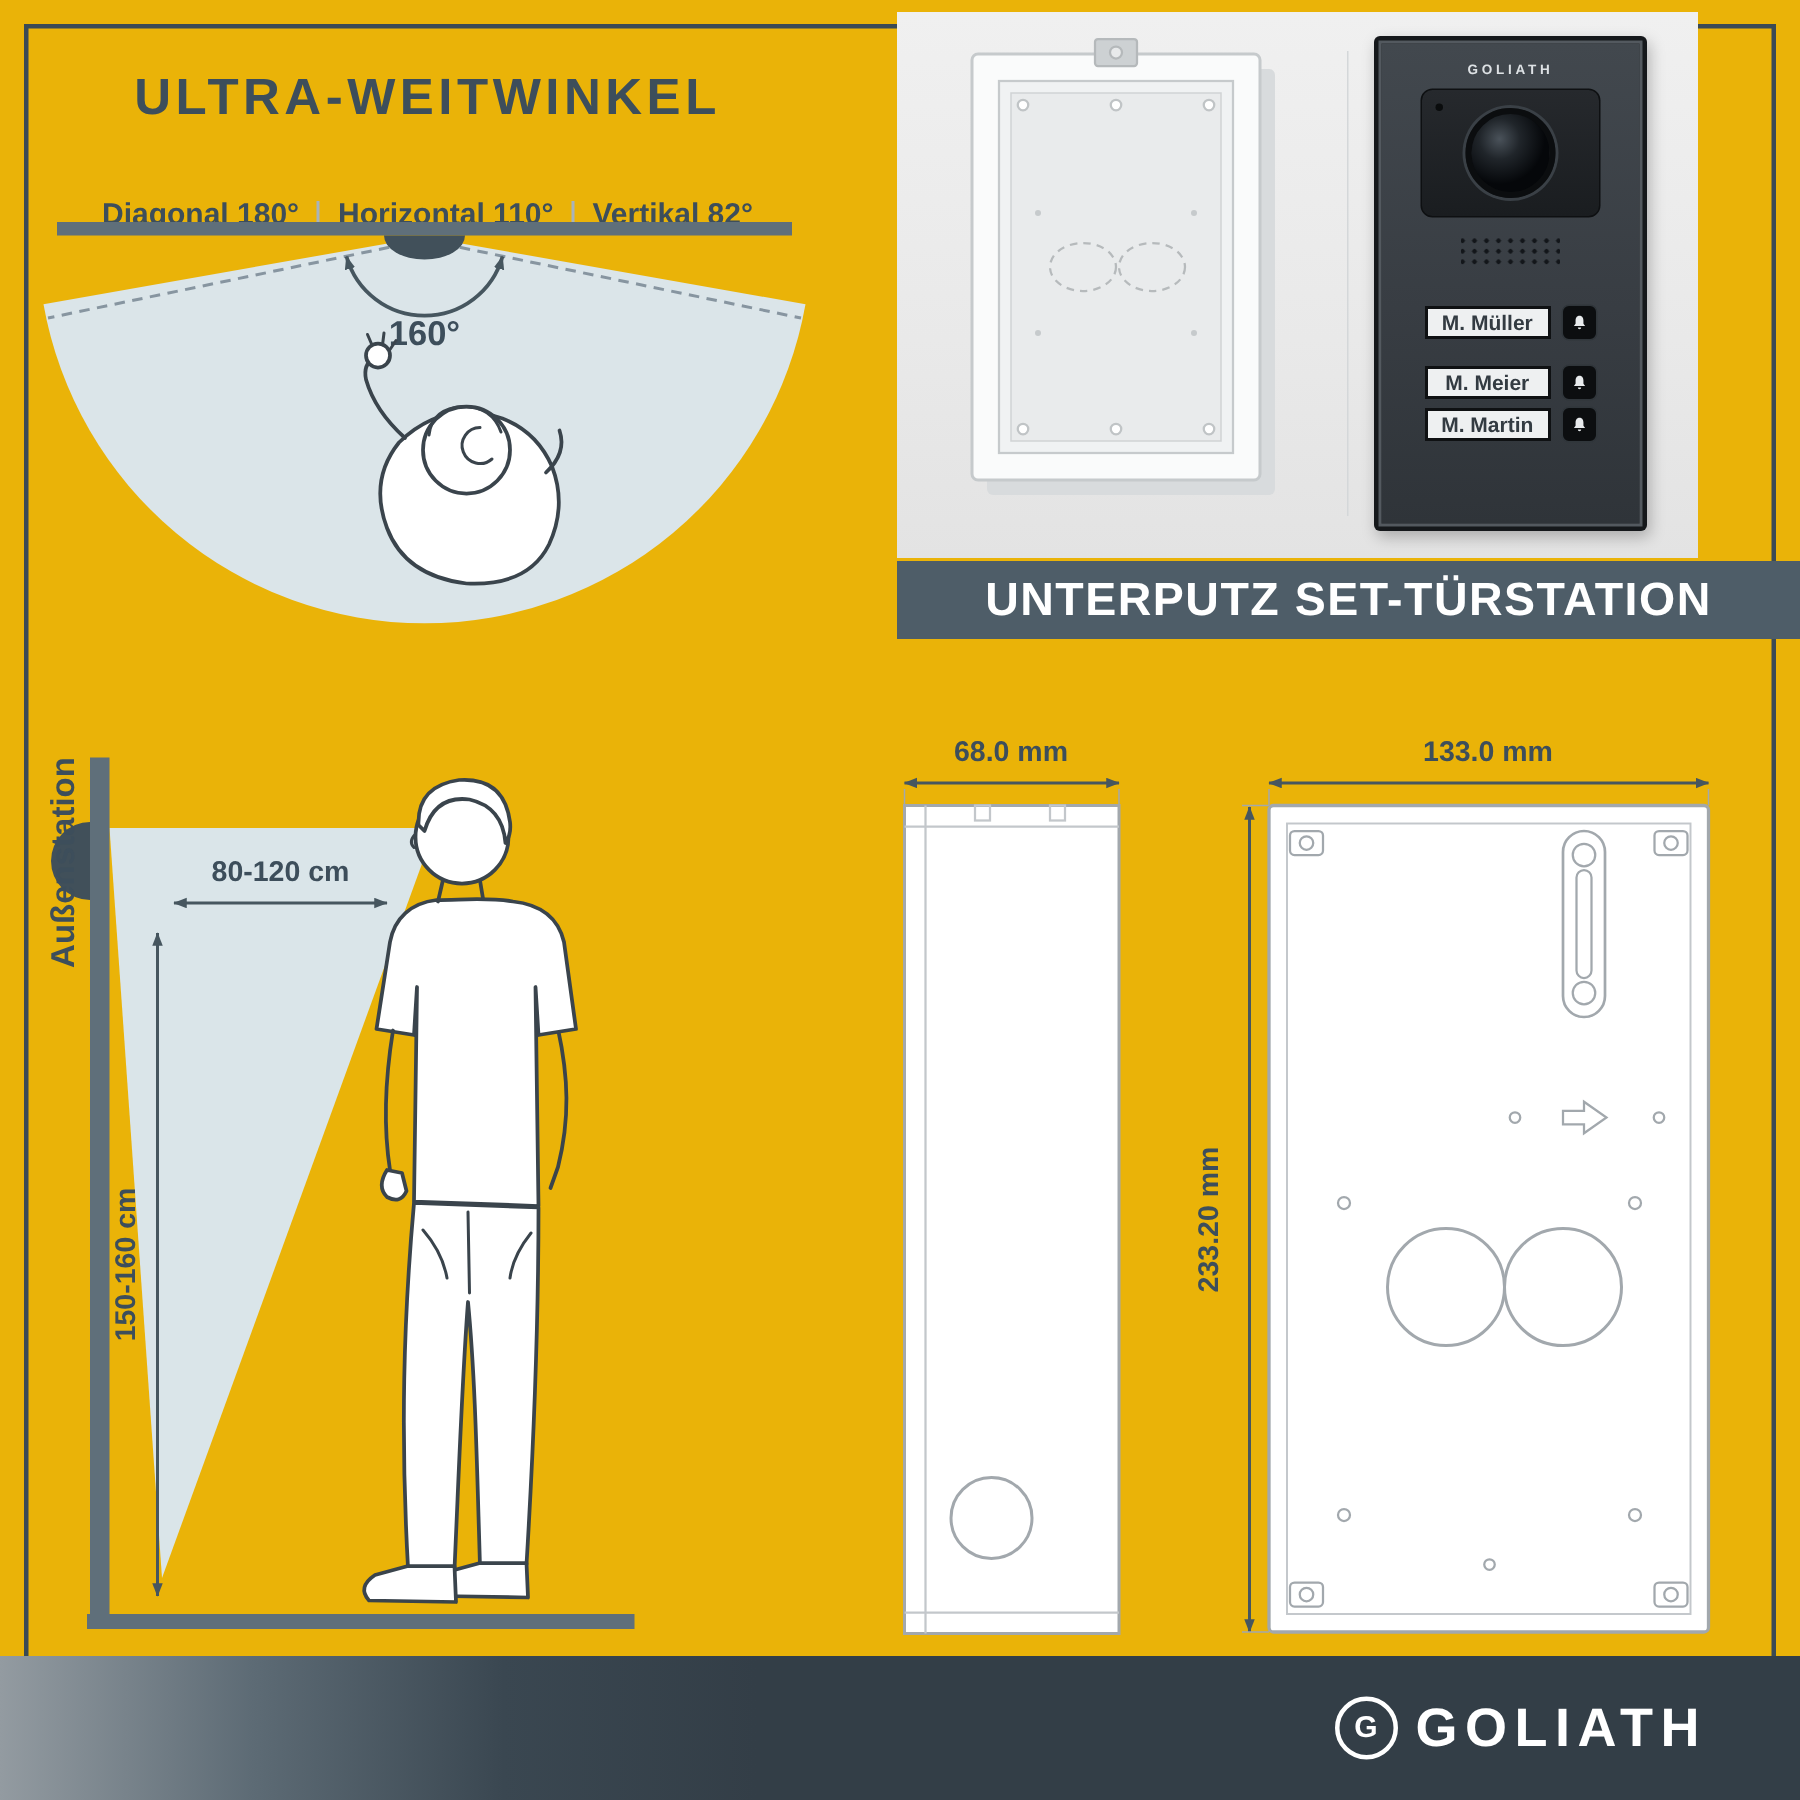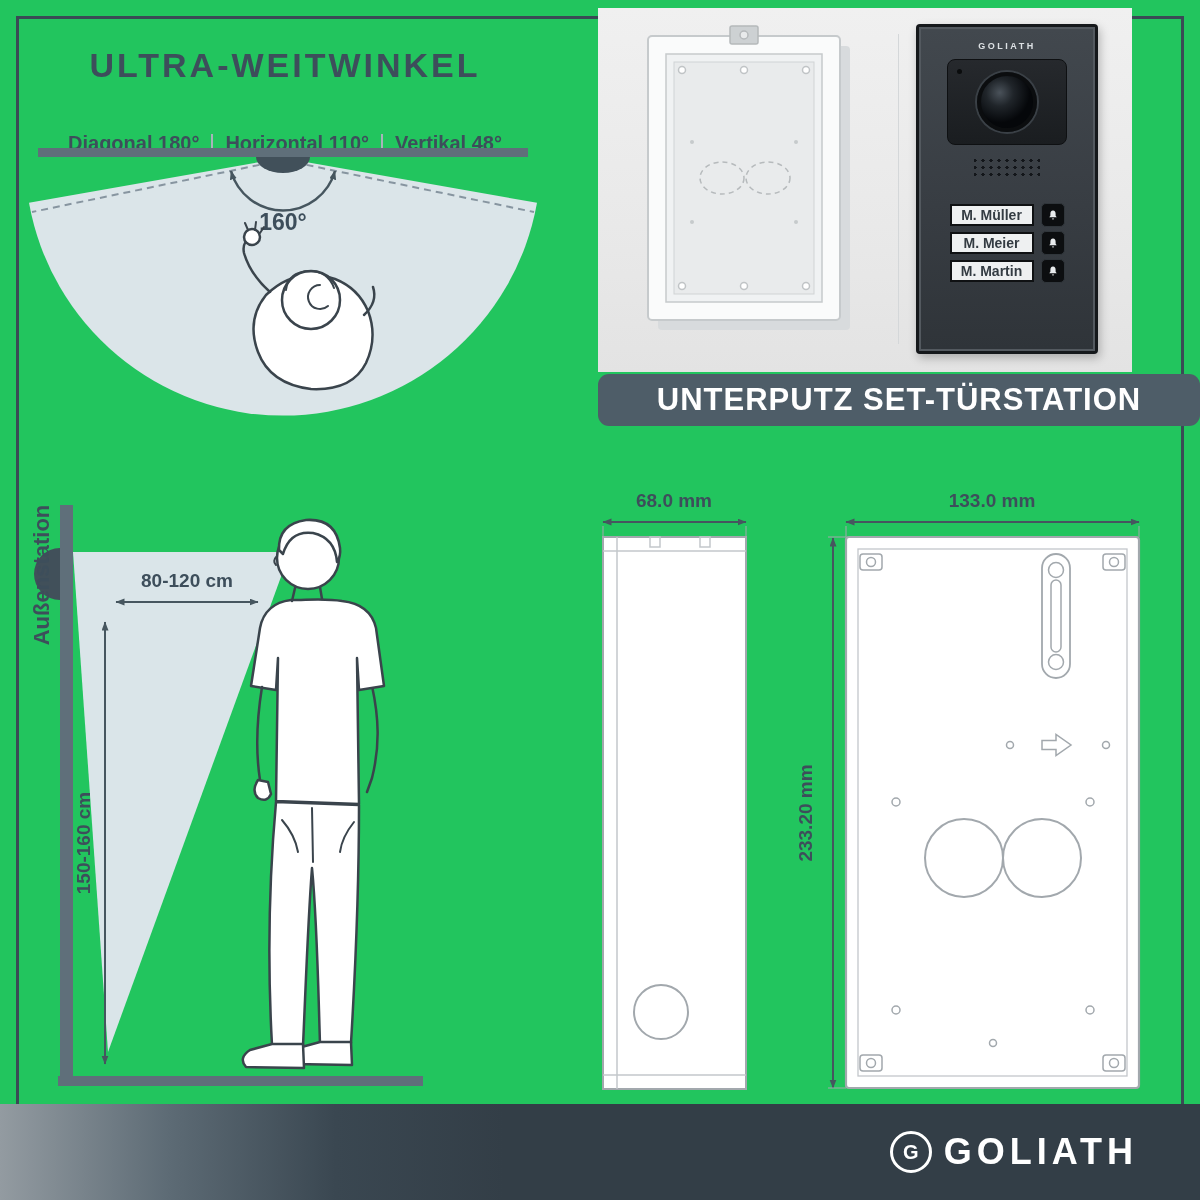--- a/index.html
+++ b/index.html
@@ -1,17 +1,17 @@
 <!DOCTYPE html>
 <html><head>
 <meta charset="utf-8">
 <style>
   html,body{margin:0;padding:0;background:#ffffff;}
   #canvas{
-    position:relative;width:1200px;height:1200px;background:#22c55e;overflow:hidden;
+    position:relative;width:1200px;height:1200px;background:#eab308;overflow:hidden;
     font-family:"Liberation Sans",sans-serif;color:#3d4e5b;
   }
   .abs{position:absolute;}
   svg text{font-family:"Liberation Sans",sans-serif;}
 
   
   #frame{left:16px;top:16px;width:1168px;height:1088px;
     border-top:3px solid #3a4a55;border-left:3px solid #3a4a55;border-right:3px solid #3a4a55;
     box-sizing:border-box;z-index:0;}
 
@@ -51,25 +51,25 @@
   #camera-mic{position:absolute;left:9px;top:9px;width:5px;height:5px;border-radius:50%;background:#0a0c0d;}
   #speaker{margin-top:11px;width:66px;height:23px;
     background-image:radial-gradient(#13161a 1.6px, transparent 1.8px);
     background-size:8px 7px;background-position:center;}
   .bell-row{display:flex;align-items:center;gap:7px;}
   .plate{width:84px;height:22px;background:#eef0f1;border:2px solid #0f1113;box-sizing:border-box;
     display:flex;align-items:center;justify-content:center;font-size:14px;font-weight:bold;color:#333b42;}
   .bell-btn{width:22px;height:22px;background:#0c0e10;border:1px solid #30363b;border-radius:5px;
     display:flex;align-items:center;justify-content:center;}
   #group1{margin-top:24px;}
-  #group2{margin-top:4px;display:flex;flex-direction:column;gap:4px;align-items:center;}
+  #group2{margin-top:16px;display:flex;flex-direction:column;gap:4px;align-items:center;}
 
   
   #banner{left:598px;top:374px;width:602px;height:52px;background:#4e5d68;z-index:2;
-    display:flex;align-items:center;justify-content:center;border-radius:11px;}
+    display:flex;align-items:center;justify-content:center;}
   #banner-text{color:#ffffff;font-size:31px;font-weight:bold;letter-spacing:1px;}
 
   
   #footer{left:0;top:1104px;width:1200px;height:96px;z-index:3;
     background:linear-gradient(90deg,#939ba1 0%,#5d6b75 14%,#3a4751 28%,#333e47 42%,#333e47 100%);
     display:flex;align-items:center;justify-content:flex-end;}
   #footer-logo{display:flex;align-items:center;gap:12px;margin-right:62px;}
   #logo-emblem{width:36px;height:36px;border-radius:50%;border:3px solid #ffffff;
     display:flex;align-items:center;justify-content:center;color:#ffffff;font-size:20px;font-weight:bold;}
   #logo-text{color:#ffffff;font-size:36px;font-weight:bold;letter-spacing:5px;}
@@ -81,21 +81,21 @@
 
   <div id="frame" class="abs"></div>
 
   <div id="fov-title" class="abs">ULTRA-WEITWINKEL</div>
 
   <div id="fov-specs" class="abs">
     <span>Diagonal 180°</span>
     <span class="sep"></span>
     <span>Horizontal 110°</span>
     <span class="sep"></span>
-    <span>Vertikal 48°</span>
+    <span>Vertikal 82°</span>
   </div>
 
   <svg id="fov-svg" class="abs" width="530" height="300" viewBox="0 0 530 300">
     <defs>
       <marker id="ah-fov" markerWidth="10" markerHeight="8" refX="8.5" refY="3.5" orient="auto-start-reverse" markerUnits="userSpaceOnUse">
         <path d="M0,0 L9,3.5 L0,7 Z" fill="#46565f"></path>
       </marker>
     </defs>
 
     <path d="M 263 18 L 517 62.8 A 258 258 0 0 1 9 62.8 Z" fill="#dbe5e9"></path>

